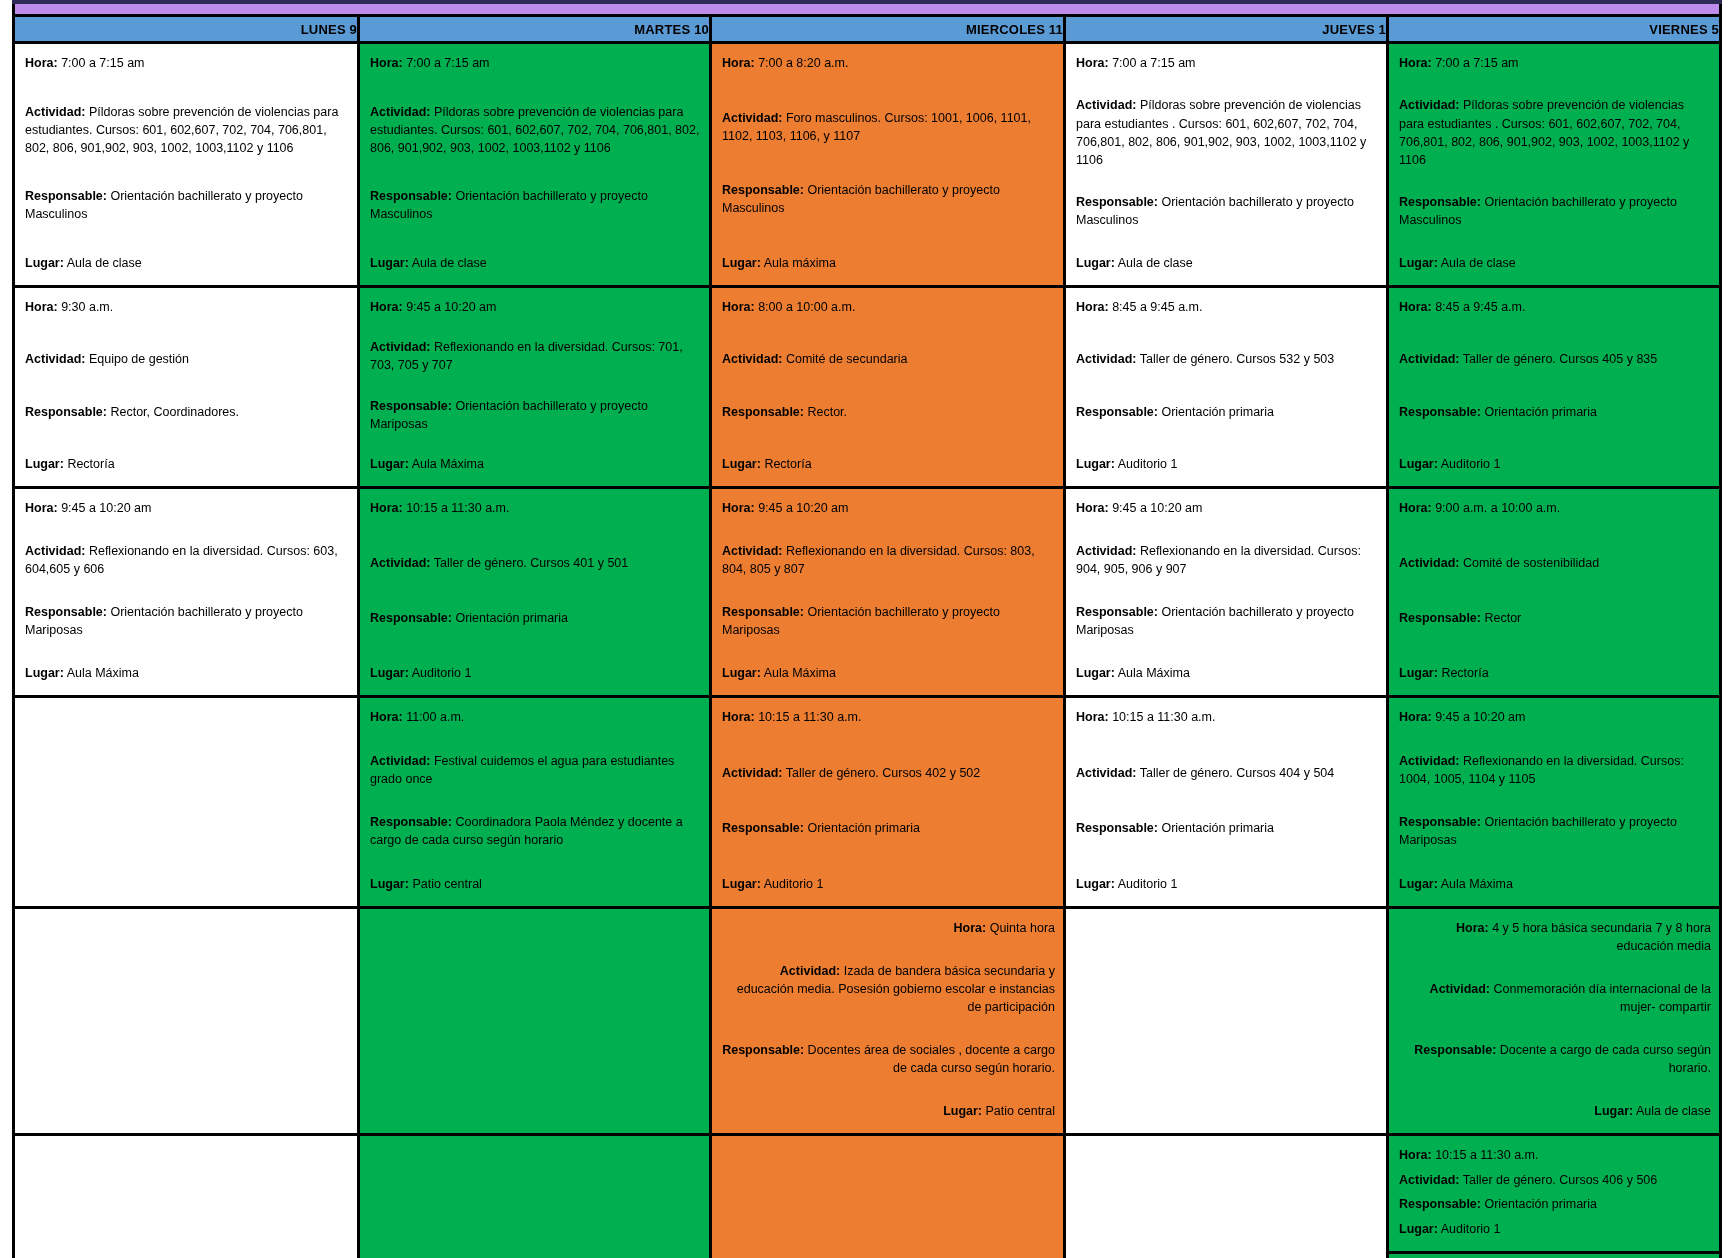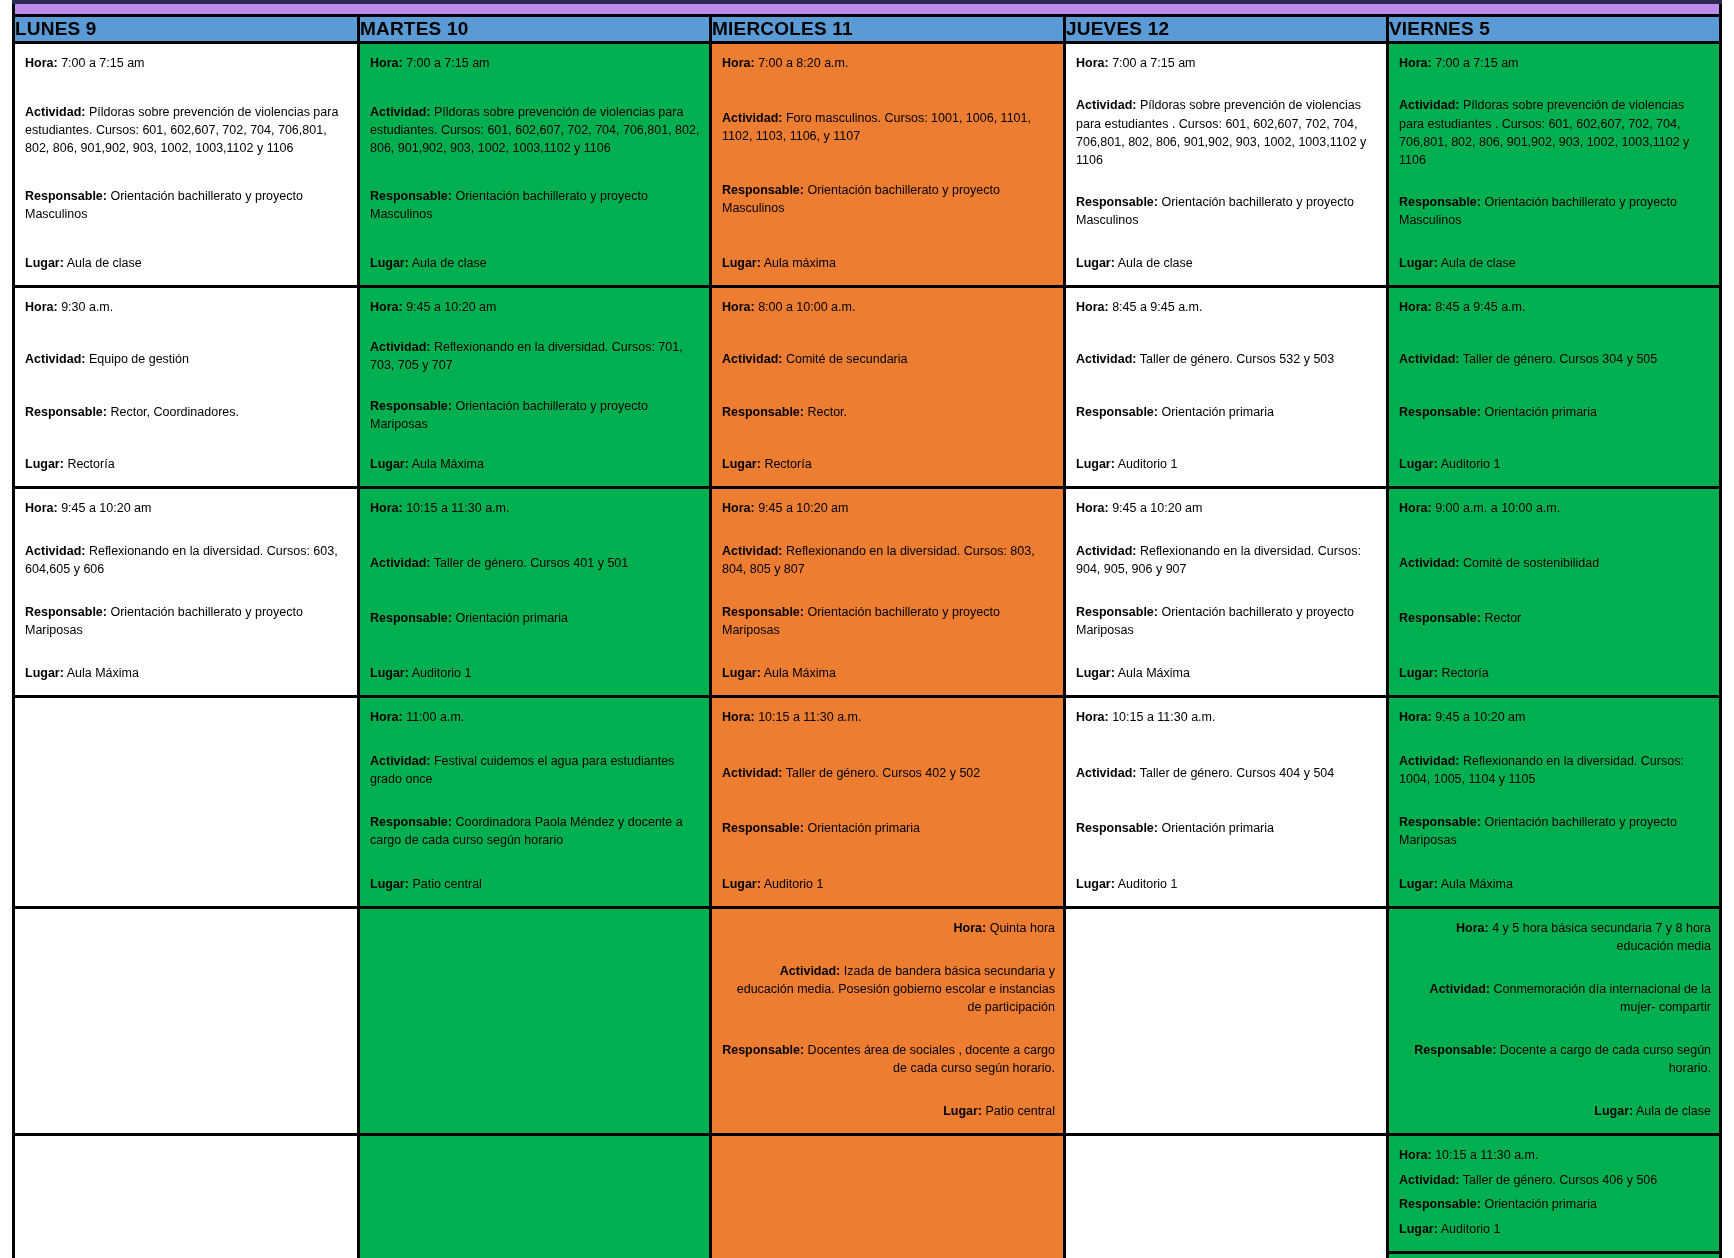--- a/index.html
+++ b/index.html
@@ -18,22 +18,22 @@
   }
   tr.title-row th{
     background:#BE8CEA;
     border-top:4px solid #2d2a55;
     border-bottom:3px solid #000;
     height:10px;
   }
   tr.head-row th{
     background:#5B9BD5;
     height:24px;
-    vertical-align:middle;text-align:left;
-    font-weight:bold;font-size:19px;letter-spacing:0.2px;
+    vertical-align:middle;text-align:right;
+    font-weight:bold;font-size:13px;letter-spacing:0.2px;
   }
   td.cell{font-size:12.5px;line-height:1.45;}
   .bg-white{background:#ffffff;}
   .bg-green{background:#00B050;}
   .bg-orange{background:#ED7D31;margin-left:44px;}
   .cell-inner{
     display:flex;flex-direction:column;justify-content:space-between;
     box-sizing:border-box;
     padding:10px 8px 8px 10px;
   }
@@ -53,21 +53,21 @@
       <col style="width:333px">
     </colgroup>
     <thead>
       <tr class="title-row">
         <th colspan="5"></th>
       </tr>
       <tr class="head-row">
         <th><span>LUNES 9</span></th>
         <th><span>MARTES 10</span></th>
         <th><span>MIERCOLES 11</span></th>
-        <th><span>JUEVES 12</span></th>
+        <th><span>JUEVES 1</span></th>
         <th><span>VIERNES 5</span></th>
       </tr>
     </thead>
     <tbody id="grid">
         <tr style="height: 244px;">
           <td class="cell bg-white">
             <div class="cell-inner" style="height: 236px;">
               <div class="field"><span class="flabel">Hora:</span> <span class="fval">7:00 a 7:15 am</span></div>
               <div class="field"><span class="flabel">Actividad:</span> <span class="fval">Píldoras sobre prevención de violencias para estudiantes. Cursos: 601, 602,607, 702, 704, 706,801, 802, 806, 901,902, 903, 1002, 1003,1102 y 1106</span></div>
               <div class="field"><span class="flabel">Responsable:</span> <span class="fval">Orientación bachillerato y proyecto Masculinos</span></div>
@@ -136,21 +136,21 @@
             <div class="cell-inner" style="height: 193px;">
               <div class="field"><span class="flabel">Hora:</span> <span class="fval">8:45 a 9:45 a.m.</span></div>
               <div class="field"><span class="flabel">Actividad:</span> <span class="fval">Taller de género. Cursos 532 y 503</span></div>
               <div class="field"><span class="flabel">Responsable:</span> <span class="fval">Orientación primaria</span></div>
               <div class="field"><span class="flabel">Lugar:</span> <span class="fval">Auditorio 1</span></div>
             </div>
           </td>
           <td class="cell bg-green">
             <div class="cell-inner" style="height: 193px;">
               <div class="field"><span class="flabel">Hora:</span> <span class="fval">8:45 a 9:45 a.m.</span></div>
-              <div class="field"><span class="flabel">Actividad:</span> <span class="fval">Taller de género. Cursos 304 y 505</span></div>
+              <div class="field"><span class="flabel">Actividad:</span> <span class="fval">Taller de género. Cursos 405 y 835</span></div>
               <div class="field"><span class="flabel">Responsable:</span> <span class="fval">Orientación primaria</span></div>
               <div class="field"><span class="flabel">Lugar:</span> <span class="fval">Auditorio 1</span></div>
             </div>
           </td>
         </tr>
         <tr style="height: 209px;">
           <td class="cell bg-white">
             <div class="cell-inner" style="height: 201px;">
               <div class="field"><span class="flabel">Hora:</span> <span class="fval">9:45 a 10:20 am</span></div>
               <div class="field"><span class="flabel">Actividad:</span> <span class="fval">Reflexionando en la diversidad.  Cursos: 603, 604,605 y 606</span></div>

